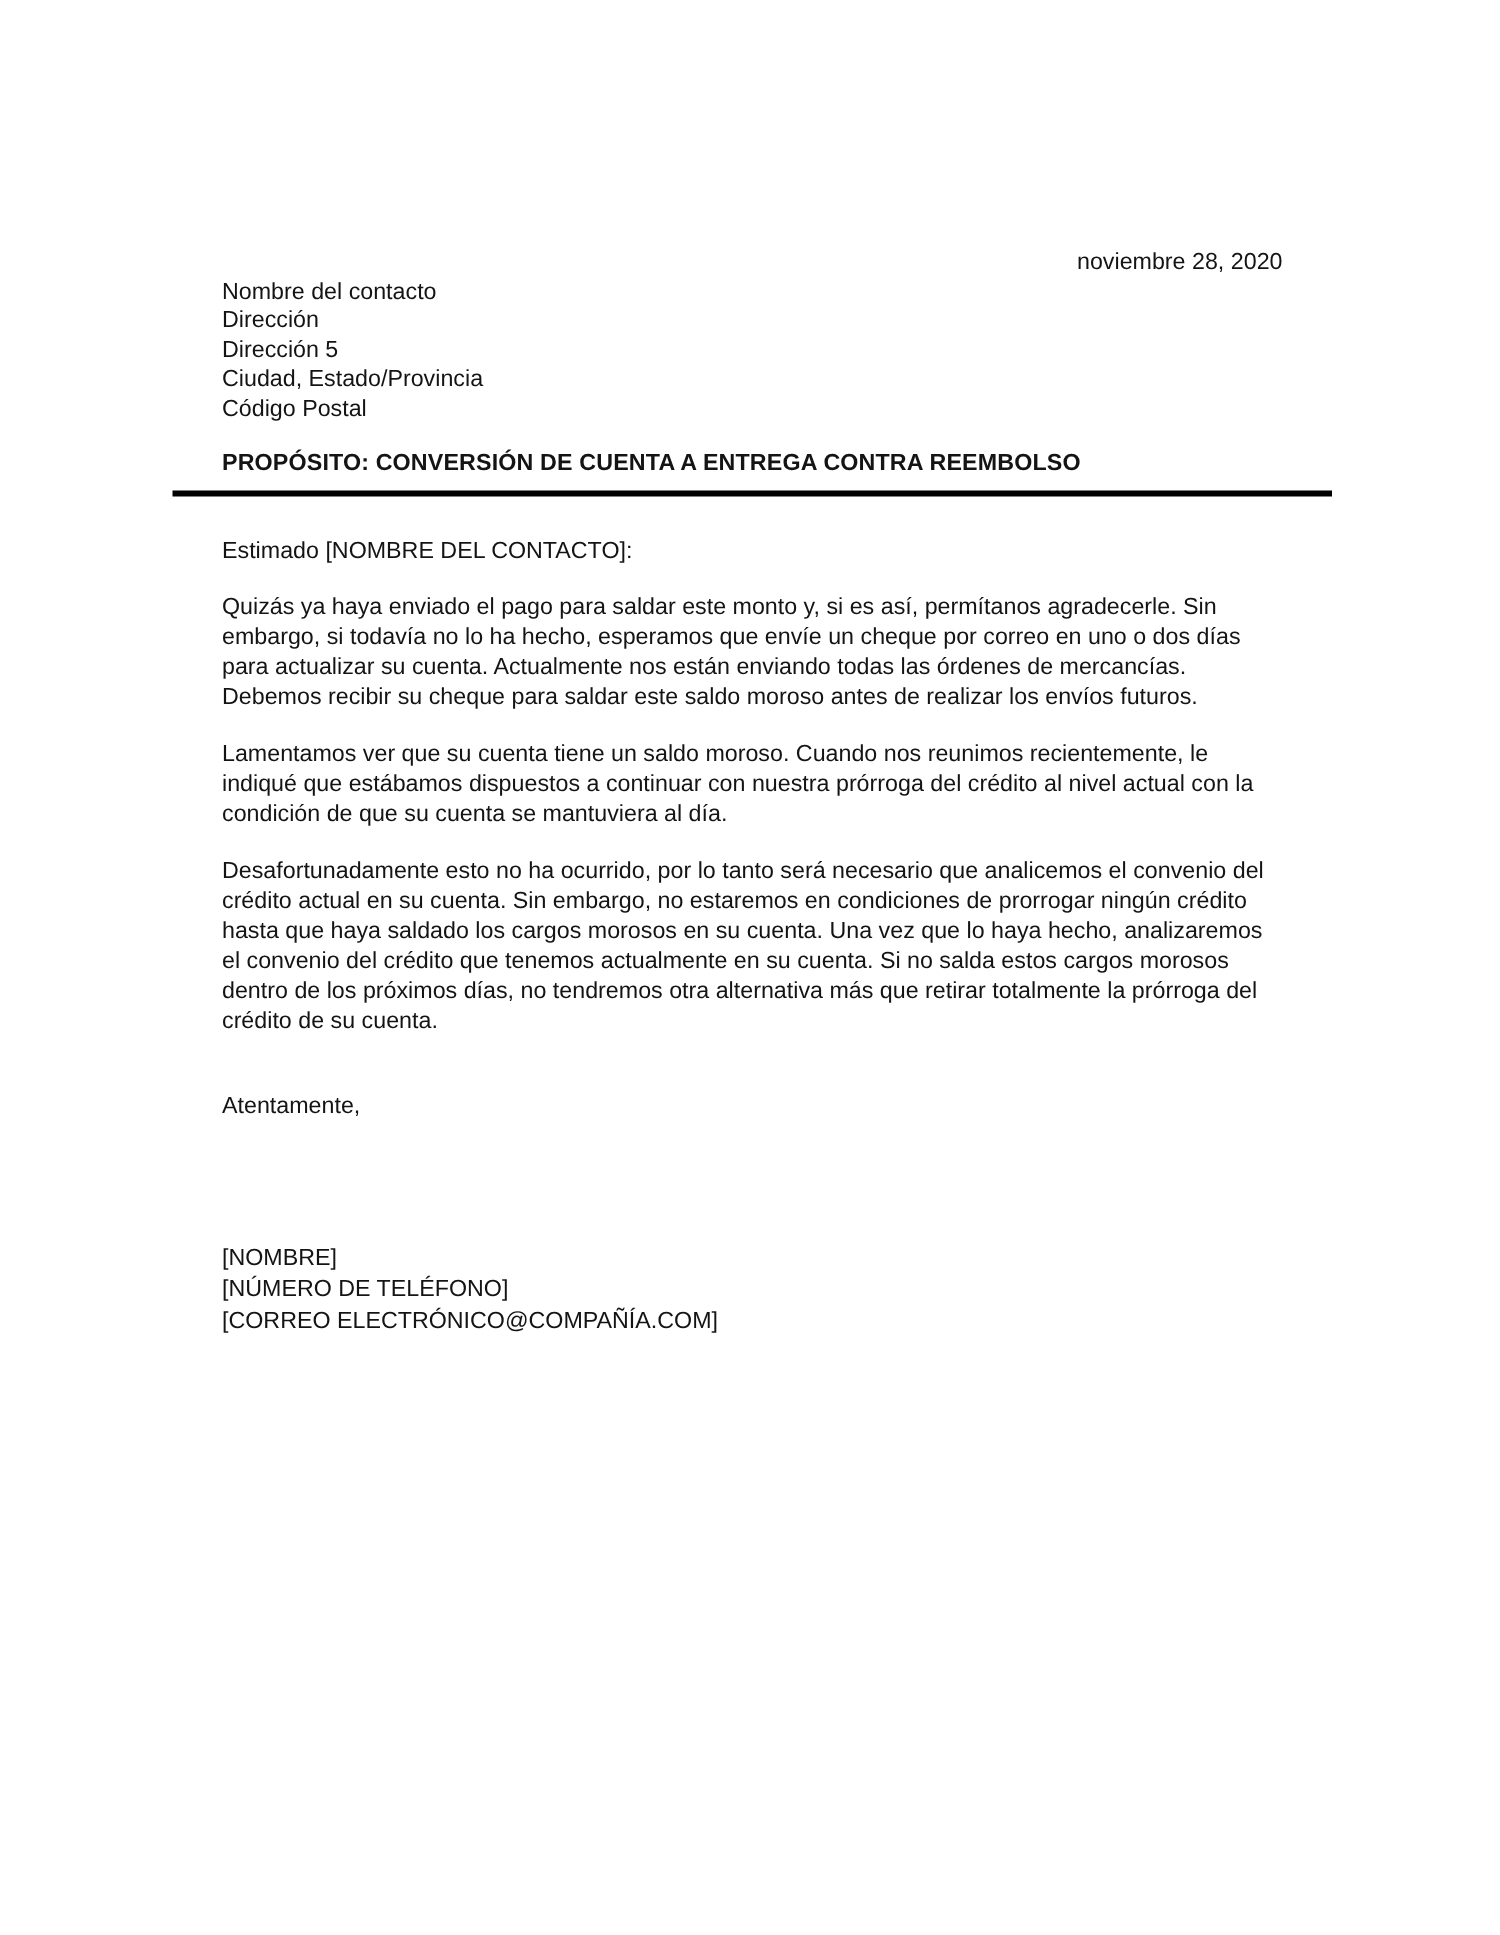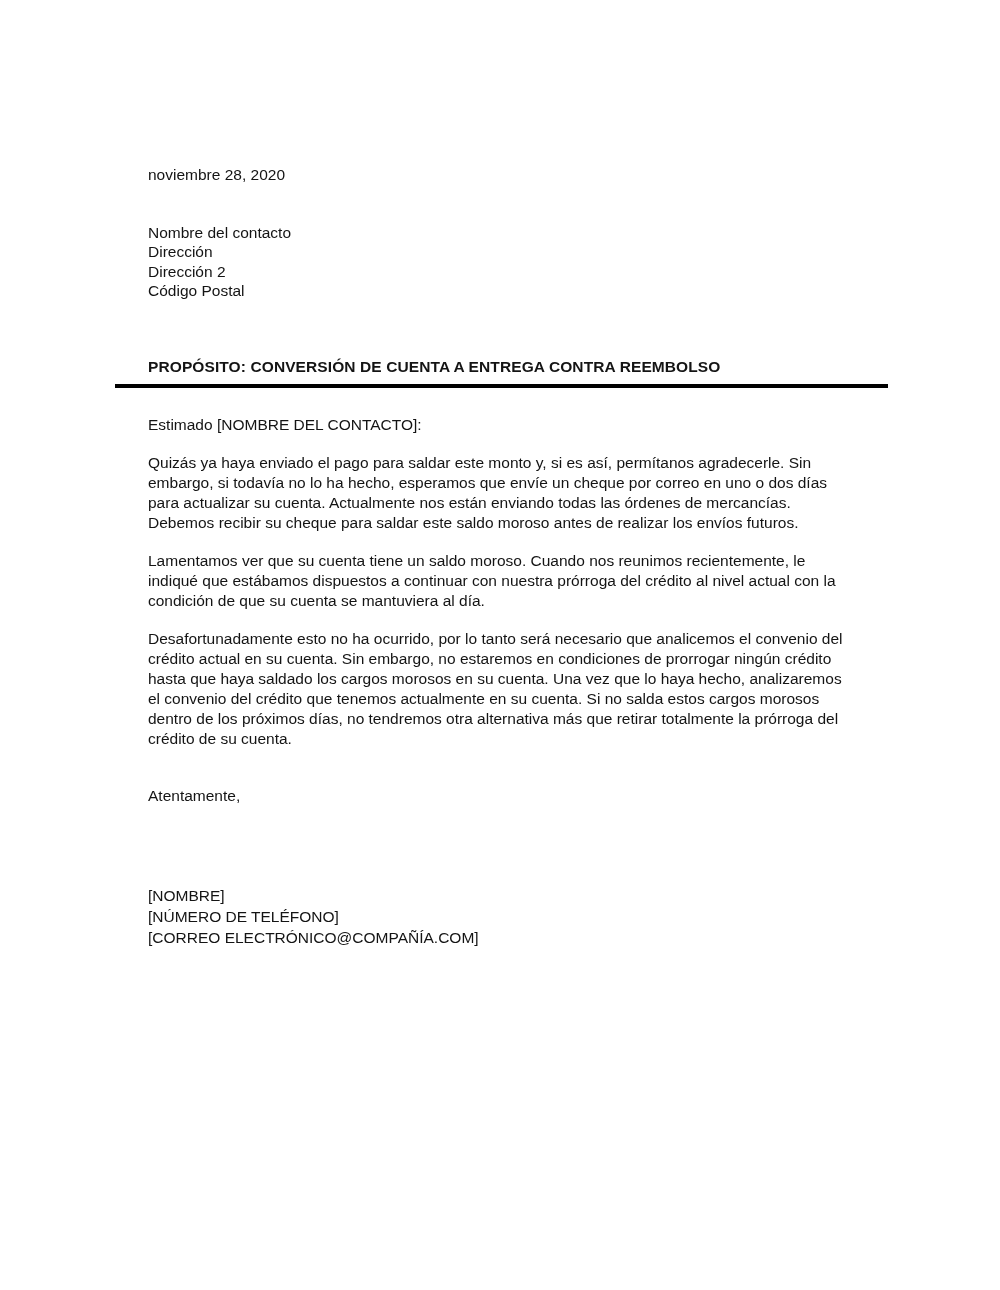--- a/index.html
+++ b/index.html
@@ -15,29 +15,29 @@
     box-sizing: border-box;
     padding: 165px 145px 0 148px;
     font-family: "Liberation Sans", sans-serif;
     font-size: 15.5px;
     line-height: 19.5px;
     color: #141414;
     overflow: hidden;
   }
   .date {
     margin: 0;
+    text-align: right;
   }
   .recipient {
-    margin-top: 38px;
   }
   .recipient div {
     line-height: 19.5px;
   }
   .subject {
-    margin-top: 56px;
+    margin-top: 17px;
     font-weight: bold;
     letter-spacing: 0.1px;
   }
   .rule {
     height: 4px;
     background: #000000;
     width: 773px;
     margin: 8px 0 0 -33px;
   }
   .salutation {
@@ -60,21 +60,22 @@
 </head>
 <body>
 
 <div class="page">
 
   <div class="date">noviembre 28, 2020</div>
 
   <div class="recipient">
     <div>Nombre del contacto</div>
     <div>Dirección</div>
-    <div>Dirección 2</div>
+    <div>Dirección 5</div>
+    <div>Ciudad, Estado/Provincia</div>
     <div>Código Postal</div>
   </div>
 
   <div class="subject">PROPÓSITO: CONVERSIÓN DE CUENTA A ENTREGA CONTRA REEMBOLSO</div>
 
   <div class="rule"></div>
 
   <div class="salutation">Estimado [NOMBRE DEL CONTACTO]:</div>
 
   <p class="body-paragraph">Quizás ya haya enviado el pago para saldar este monto y, si es así, permítanos agradecerle. Sin embargo, si todavía no lo ha hecho, esperamos que envíe un cheque por correo en uno o dos días para actualizar su cuenta. Actualmente nos están enviando todas las órdenes de mercancías. Debemos recibir su cheque para saldar este saldo moroso antes de realizar los envíos futuros.</p>

